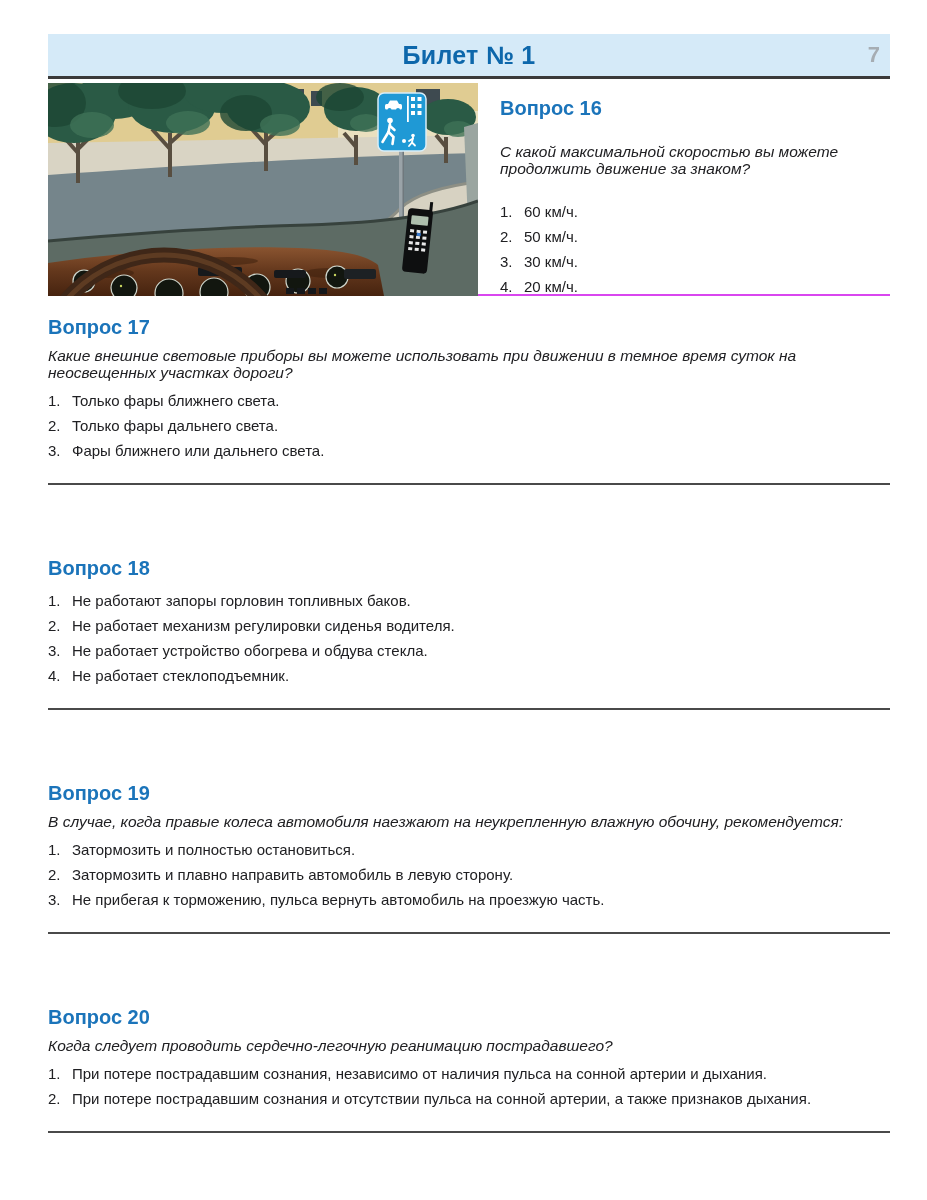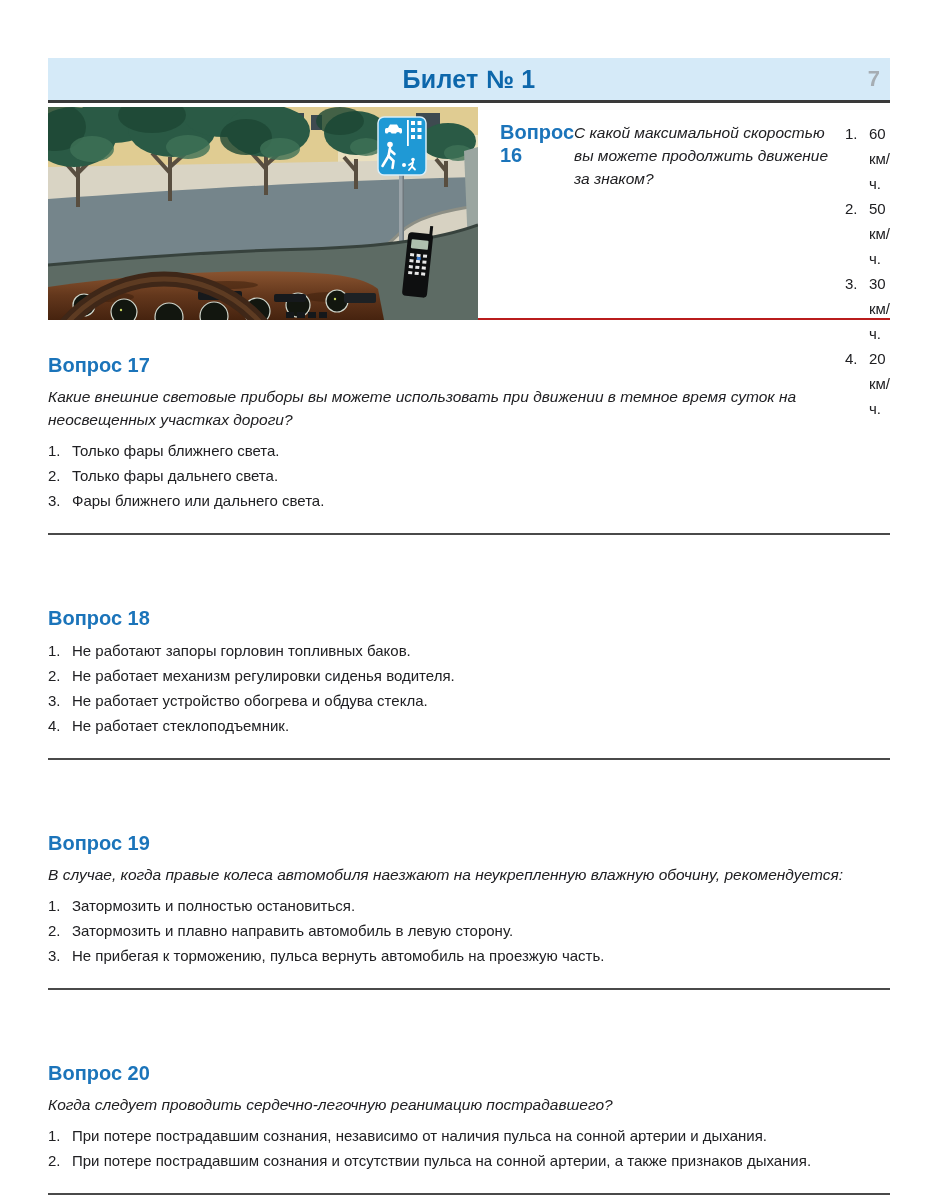--- a/index.html
+++ b/index.html
@@ -1,55 +1,55 @@
 <!DOCTYPE html>
 <html><head>
 <meta charset="utf-8">
 <style>
   html,body { margin:0; padding:0; }
   body {
     width:927px; height:1200px; background:#ffffff;
     font-family:"Liberation Sans", sans-serif;
     color:#1e1e20; overflow:hidden;
   }
-  .content { margin-left:48px; width:842px; padding-top:58px; }
+  .content { margin-left:48px; width:842px; padding-top:34px; }
 
   
   .header {
     height:42px; background:#d5eaf8; border-bottom:3px solid #3a3a3a;
     display:flex; align-items:center; position:relative;
   }
   .header .title {
     flex:1; text-align:center; font-size:25px; font-weight:bold;
     color:#0d67ab; letter-spacing:.3px;
   }
   .header .pagenum {
     position:absolute; right:10px; top:8px; color:#a6adb3;
     font-weight:bold; font-size:22px;
   }
 
   
   .q16row { display:flex; margin-top:4px; height:213px; }
   .scene-wrap { width:430px; height:213px; flex:none; background:#6a7a74; }
   .q16col {
-    flex:1; padding:14px 0 0 22px; display:flex; flex-direction:row;
-    border-bottom:2px solid #b91c1c; box-sizing:border-box;
+    flex:1; padding:14px 0 0 22px; display:flex; flex-direction:column;
+    border-bottom:2px solid #d946ef; box-sizing:border-box;gap:15px;
   }
 
   .q-title { color:#1b74ba; font-size:20px; font-weight:bold; margin:0 0 8px 0; }
-  .q-text  { font-style:italic; font-size:15.5px; line-height:23px; margin:0 0 7px 0; color:#202023; }
+  .q-text  { font-style:italic; font-size:15.5px; line-height:17px; margin:0 0 7px 0; color:#202023; }
 
   ol.answers { list-style:none; counter-reset:a; margin:0; padding:0; }
   ol.answers li {
     counter-increment:a; display:flex; font-size:15px; line-height:25px; color:#202023;
   }
   ol.answers li::before { content:counter(a) "."; width:24px; flex:none; }
 
   .section { margin-top:72px; padding-bottom:20px; border-bottom:2px solid #4a4a4a; }
-  .section.first { margin-top:34px; }
+  .section.first { margin-top:20px; }
 </style>
 </head>
 <body>
 
 <div class="content">
 
   <div class="header">
     <div class="title">Билет № 1</div>
     <div class="pagenum">7</div>
   </div>

